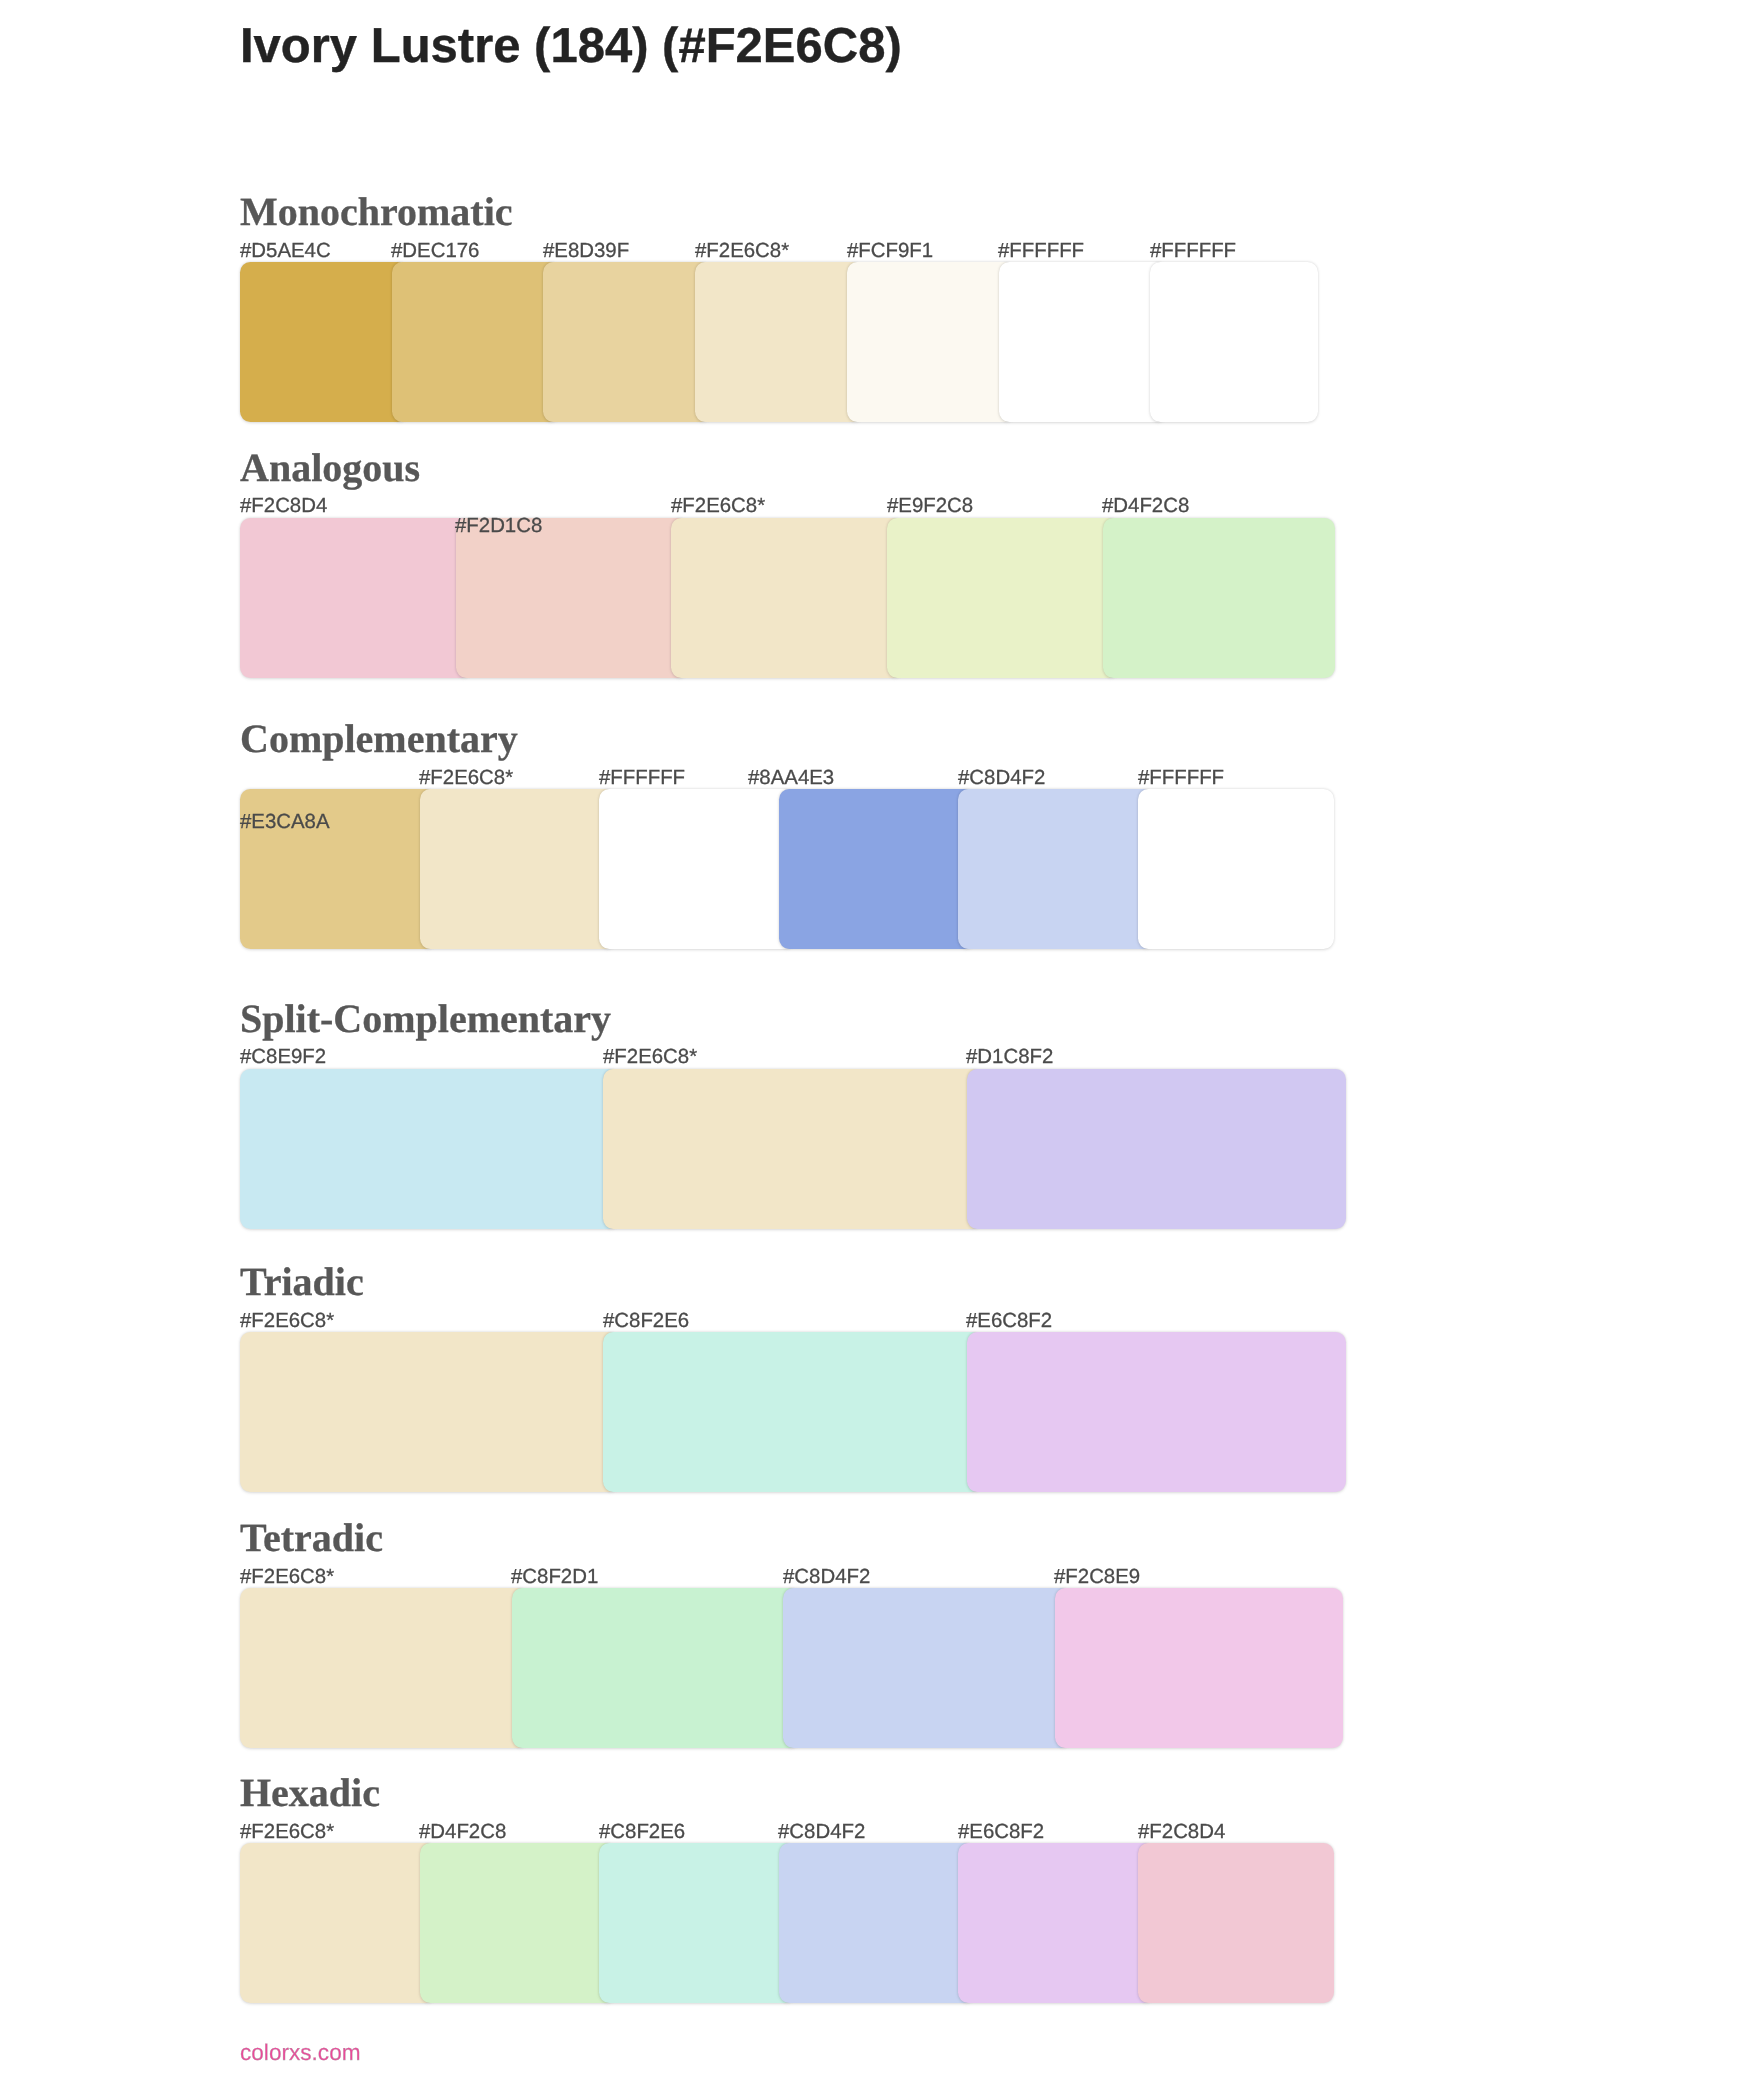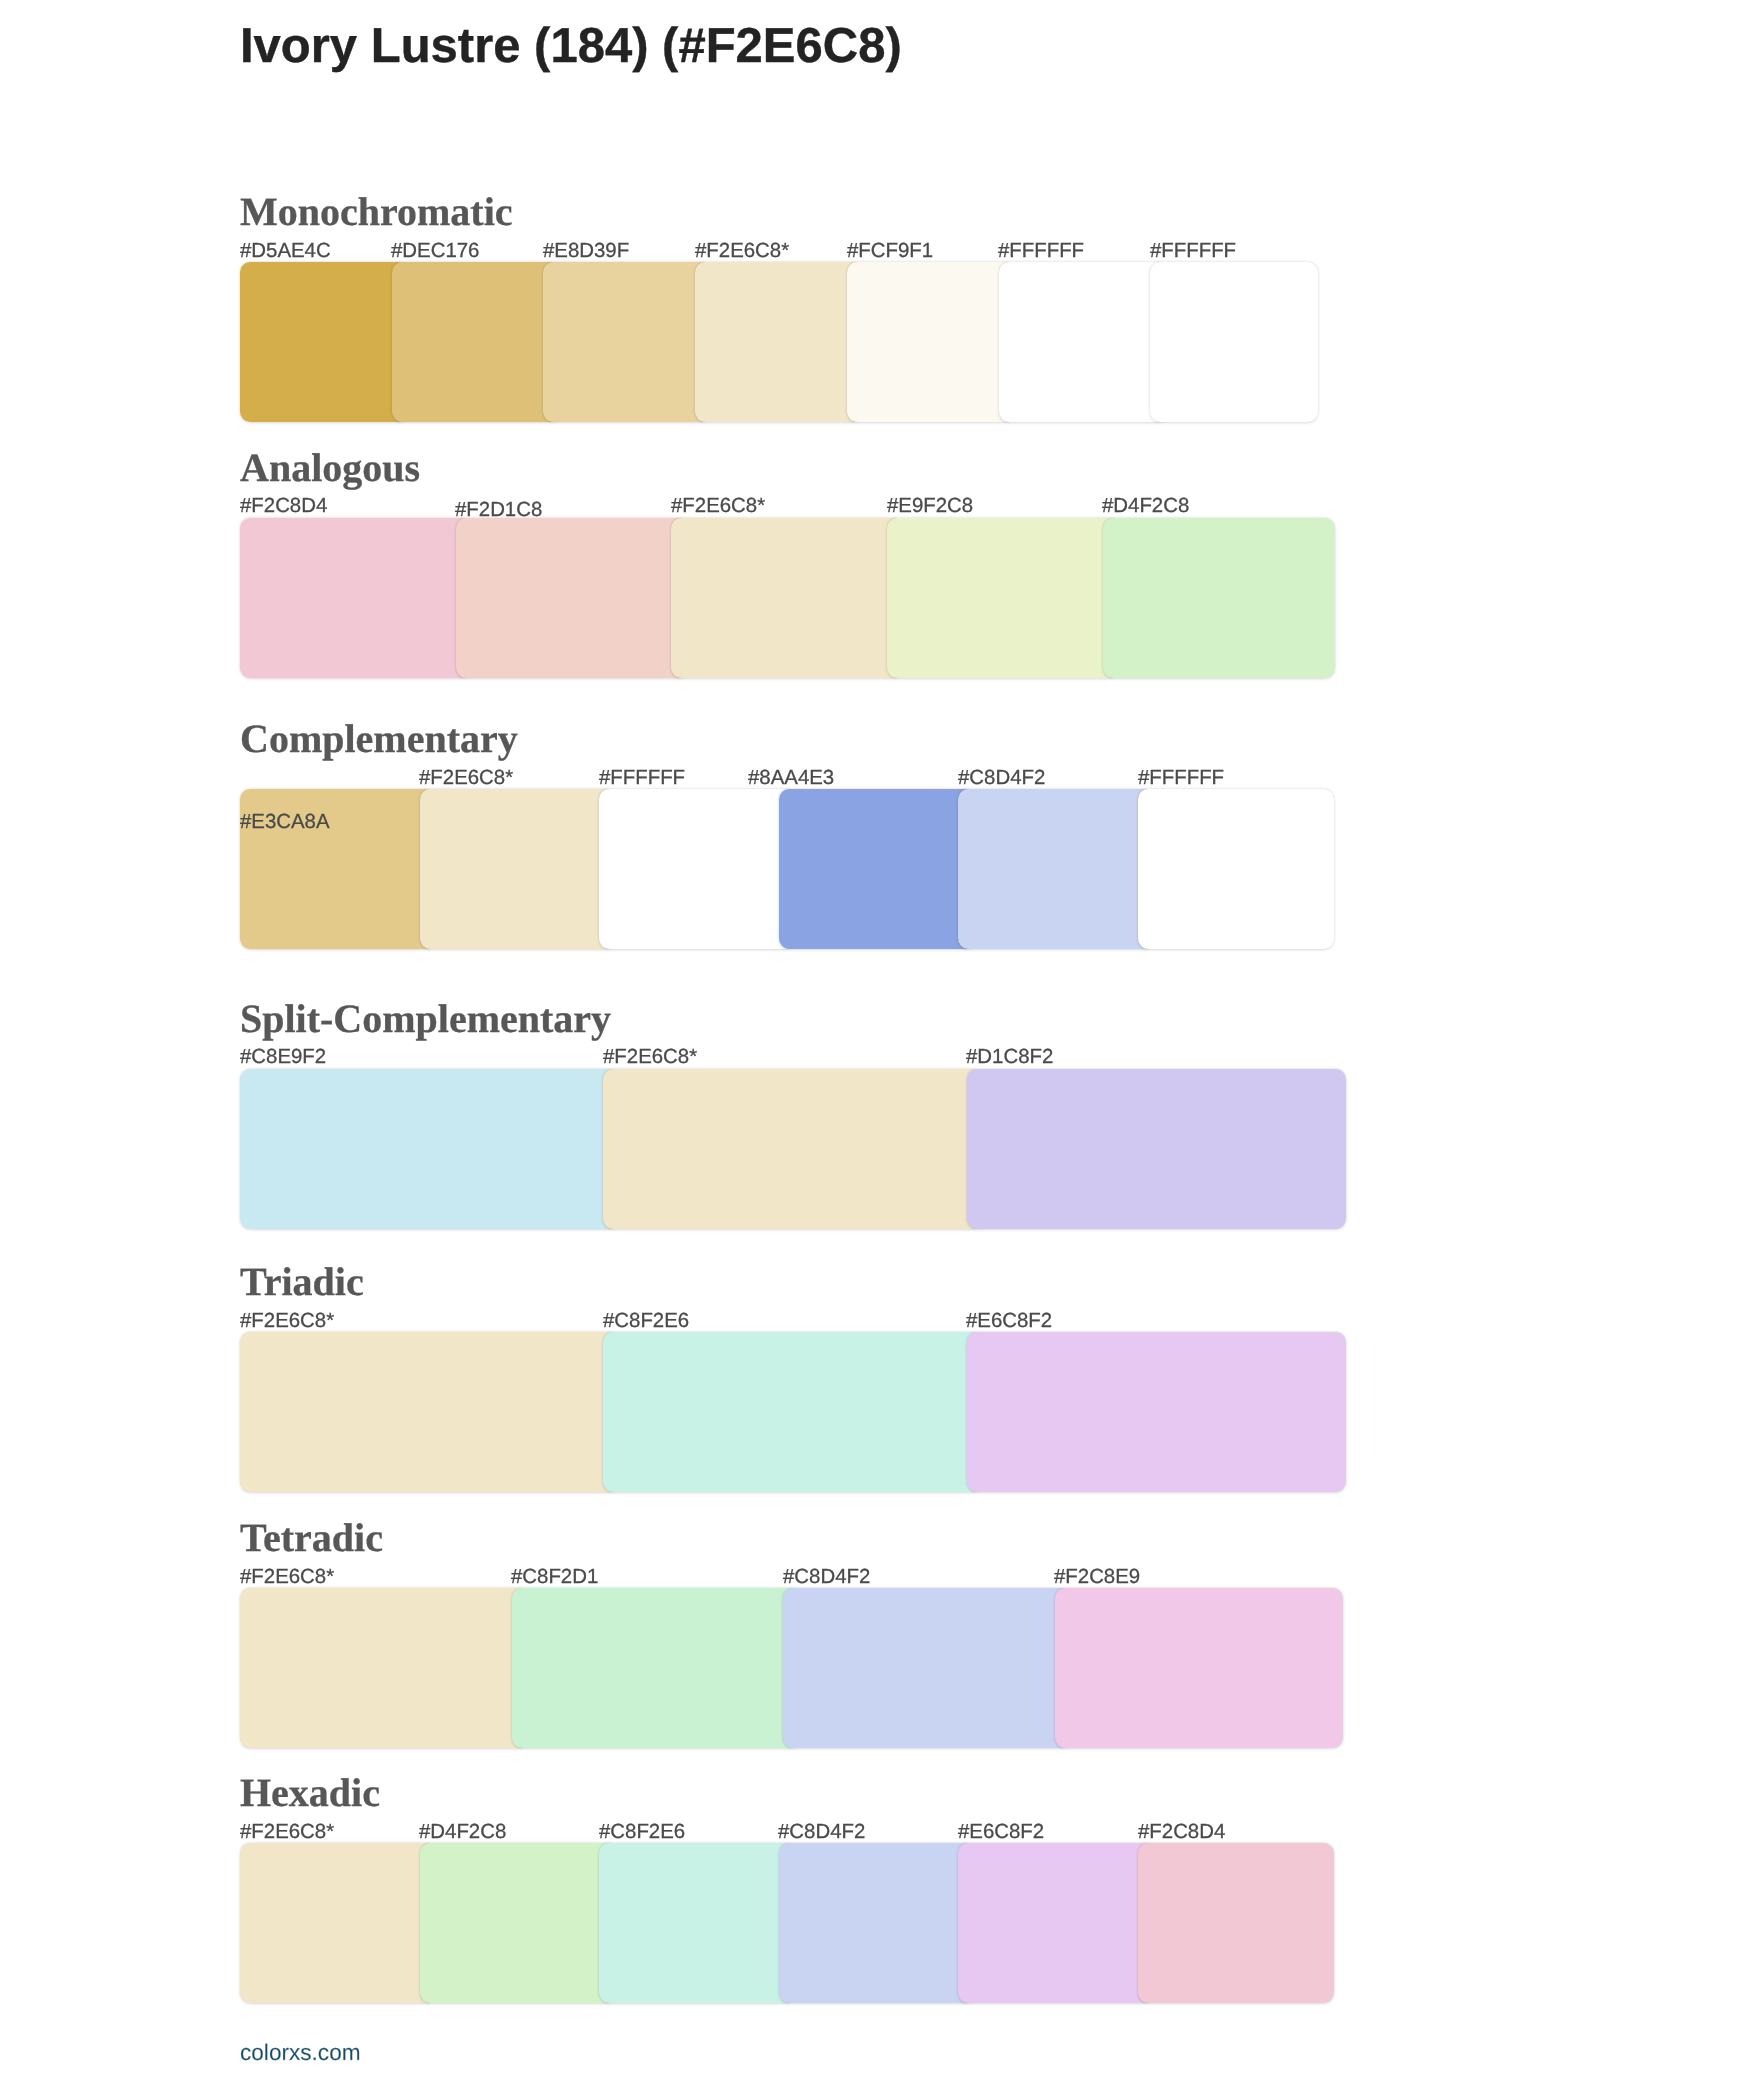--- a/index.html
+++ b/index.html
@@ -38,21 +38,21 @@
   }
   .hex-label {
     transform:translateZ(0);
     position:absolute; font-size:20.4px; font-weight:400; color:#4a4a4a;
     -webkit-text-stroke:0.3px #4a4a4a;
     white-space:nowrap; line-height:21px;
   }
   .footer {
     transform:translateZ(0);
     position:absolute; left:240px; top:2042px;
-    font-size:22.6px; color:#0c4a6e; -webkit-text-stroke:0.3px #ababab; line-height:22.4px;
+    font-size:22.6px; color:#ec4899; -webkit-text-stroke:0.3px #ababab; line-height:22.4px;
   }
 </style>
 </head>
 <body>
 
 <div id="page">
   <div class="page-title">
       <span>Ivory Lustre (184) (#F2E6C8)</span>
     </div>
   <div class="section">
@@ -77,21 +77,21 @@
   <div class="section">
     <div class="section-title" style="top:447px">Analogous</div>
     <div class="swatch-row" style="top:518px;width:1094px">
       <div class="swatch" style="left: 0px; width: 232px; background-color: rgb(242, 200, 212);"></div>
       <div class="swatch" style="left: 216px; width: 232px; background-color: rgb(242, 209, 200);"></div>
       <div class="swatch" style="left: 431px; width: 232px; background-color: rgb(242, 230, 200);"></div>
       <div class="swatch" style="left: 647px; width: 232px; background-color: rgb(233, 242, 200);"></div>
       <div class="swatch" style="left: 863px; width: 232px; background-color: rgb(212, 242, 200);"></div>
     </div>
     <div class="hex-label" style="left:240px;top:496px">#F2C8D4</div>
-    <div class="hex-label" style="left:455px;top:500px">#F2D1C8</div>
+    <div class="hex-label" style="left:455px;top:516px">#F2D1C8</div>
     <div class="hex-label" style="left:671px;top:496px">#F2E6C8*</div>
     <div class="hex-label" style="left:887px;top:496px">#E9F2C8</div>
     <div class="hex-label" style="left:1102px;top:496px">#D4F2C8</div>
   </div>
   <div class="section">
     <div class="section-title" style="top:718px">Complementary</div>
     <div class="swatch-row" style="top:789px;width:1094px">
       <div class="swatch" style="left: 0px; width: 196px; background-color: rgb(227, 202, 138);"></div>
       <div class="swatch" style="left: 180px; width: 196px; background-color: rgb(242, 230, 200);"></div>
       <div class="swatch" style="left: 359px; width: 196px; background-color: rgb(255, 255, 255);"></div>

